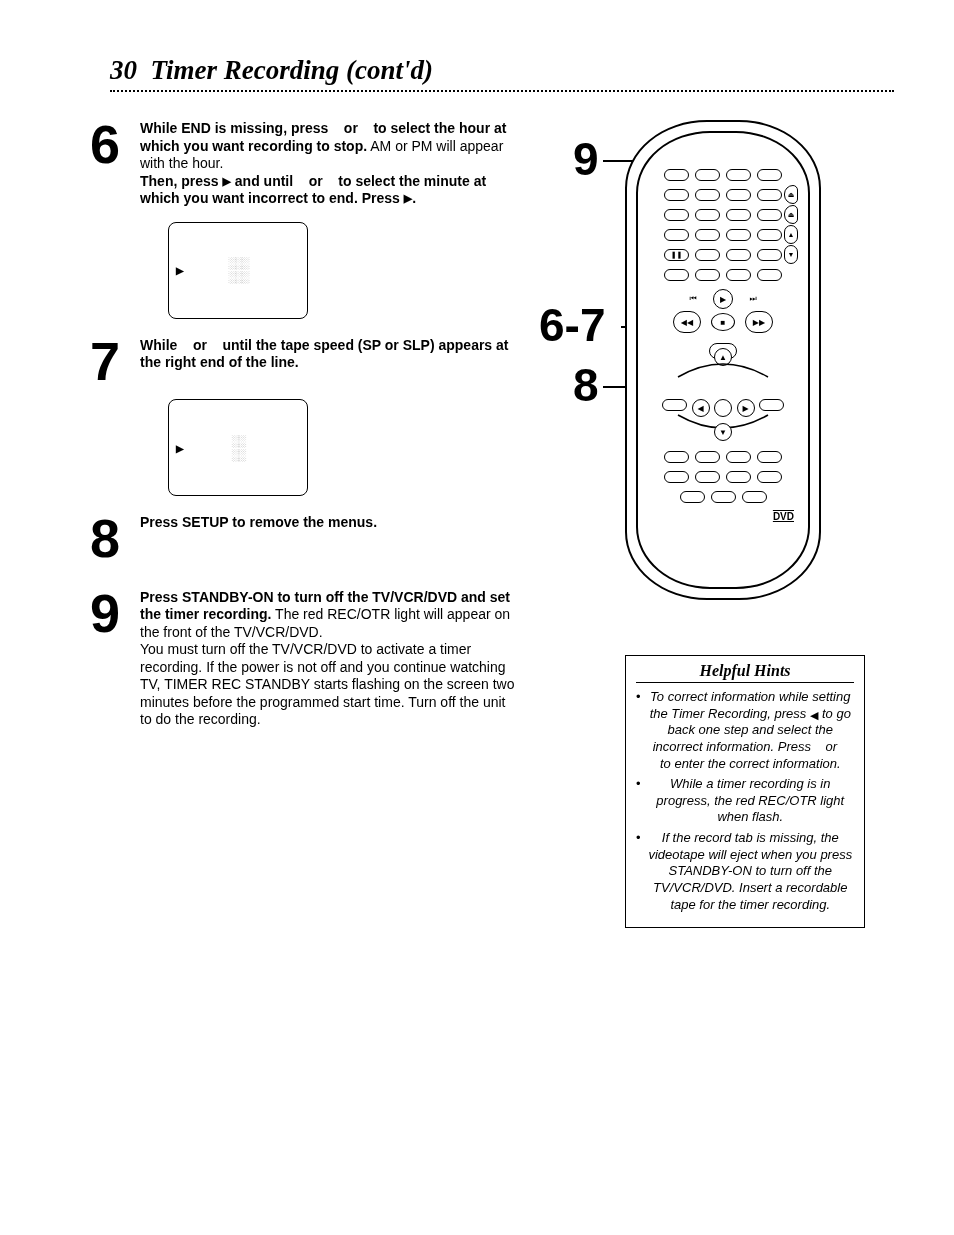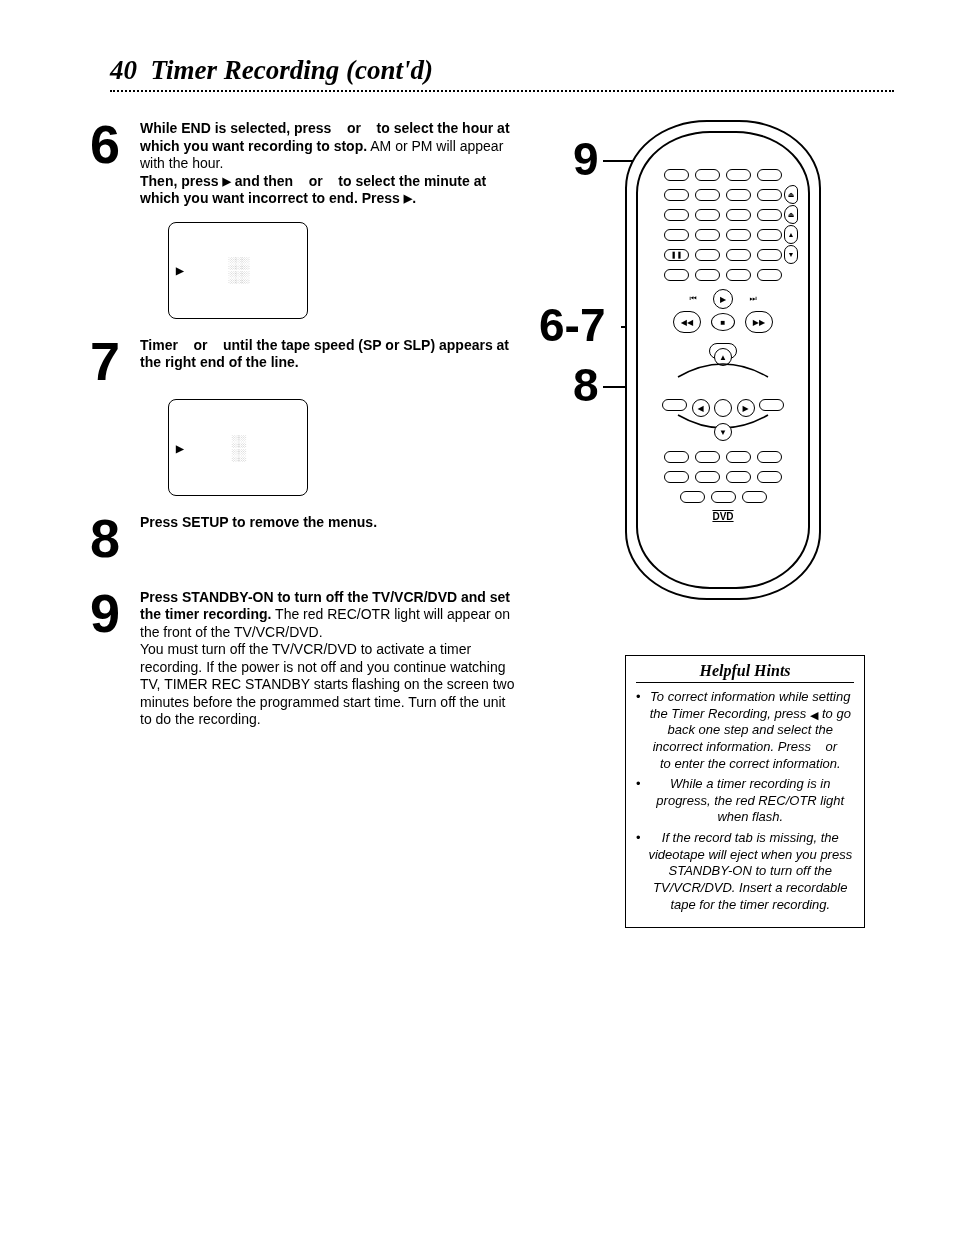--- a/index.html
+++ b/index.html
@@ -100,21 +100,21 @@
   .dpad .right { right:0; top:22px; width:28px; height:22px; border-radius:11px; }
   .dpad .mid  { left:38px; top:24px; width:24px; height:18px; border-radius:50%; }
   .dpad .sl { left:10px; top:0; width:20px; height:20px; border-radius:50%; border:none; }
   .dpad .sr { right:10px; top:0; width:20px; height:20px; border-radius:50%; border:none; }
   .dpad2 { position:relative; width:110px; height:30px; margin:0 auto 6px; }
   .dpad2 .b { position:absolute; border:1.5px solid #000; background:#fff; display:flex; align-items:center; justify-content:center; font-size:8px; border-radius:50%; width:18px; height:18px; }
   .dpad2 .topc { left:46px; top:-15px; }
   .arc-row { display:flex; justify-content:space-between; margin:0 10px 6px; }
   .arc-btn { width:25px; height:12px; border:1.5px solid #000; border-radius:6px; }
   .after-arc { margin-top:10px; }
-  .dvd-label { text-align:center; font-weight:bold; font-size:10px; text-decoration: underline overline; margin-top:2px; }
+  .dvd-label { text-align:right; font-weight:bold; font-size:10px; text-decoration: underline overline; margin-top:2px; }
 
   .callout { position:absolute; font-weight:800; font-size:46px; font-family: Arial, sans-serif; }
   .callout-line { position:absolute; height:1.5px; background:#000; }
 
   
   .hints {
     border: 1.5px solid #000;
     width: 240px;
     margin-left: 110px;
     margin-top: 55px;
@@ -131,45 +131,45 @@
   .hints-rule { border:none; border-top:1px solid #000; margin-bottom:6px; }
   .hints ul { list-style:none; font-style:italic; font-size:13px; line-height:1.28;text-align:center; }
   .hints li { display:flex; margin-bottom:4px; }
   .hints li::before { content:"•"; margin-right:6px; font-style:normal; }
   .tri-left { display:inline-block; transform: translateY(1px); font-style:normal; font-size:11px; }
 </style>
 </head>
 <body>
 
 <div class="page-title">
-  <span class="pn">40</span>&nbsp;&nbsp;<span>Timer Recording (cont'd)</span>
+  <span class="pn">30</span>&nbsp;&nbsp;<span>Timer Recording (cont'd)</span>
 </div>
 <hr class="dotted-rule">
 
 <div class="columns">
   <div class="left-col">
 
     <div class="step">
       <div class="step-num">6</div>
       <div class="step-body">
-        <b><span>While END is selected, press </span>&nbsp;&nbsp;<span> or </span>&nbsp;&nbsp;<span> to select the hour at which you want recording to stop.</span></b>
+        <b><span>While END is missing, press </span>&nbsp;&nbsp;<span> or </span>&nbsp;&nbsp;<span> to select the hour at which you want recording to stop.</span></b>
         <span>AM or PM will appear with the hour.</span><br>
-        <b><span>Then, press </span><span class="tri-inline">▶</span><span> and then </span>&nbsp;&nbsp;<span> or </span>&nbsp;&nbsp;<span> to select the minute at which you want incorrect to end. Press </span><span class="tri-inline">▶</span><span>.</span></b>
+        <b><span>Then, press </span><span class="tri-inline">▶</span><span> and until </span>&nbsp;&nbsp;<span> or </span>&nbsp;&nbsp;<span> to select the minute at which you want incorrect to end. Press </span><span class="tri-inline">▶</span><span>.</span></b>
       </div>
     </div>
 
     <div class="screen-box">
       <b class="tri">▶</b>
       <span class="glyph">░░░<br>░░░</span>
     </div>
 
     <div class="step">
       <div class="step-num">7</div>
       <div class="step-body">
-        <b><span>Timer </span>&nbsp;&nbsp;<span> or </span>&nbsp;&nbsp;<span> until the tape speed (SP or SLP) appears at the right end of the line.</span></b>
+        <b><span>While </span>&nbsp;&nbsp;<span> or </span>&nbsp;&nbsp;<span> until the tape speed (SP or SLP) appears at the right end of the line.</span></b>
       </div>
     </div>
 
     <div class="screen-box">
       <b class="tri">▶</b>
       <span class="glyph">░░<br>░░</span>
     </div>
 
     <div class="step" style="margin-bottom:26px;">
       <div class="step-num">8</div>

